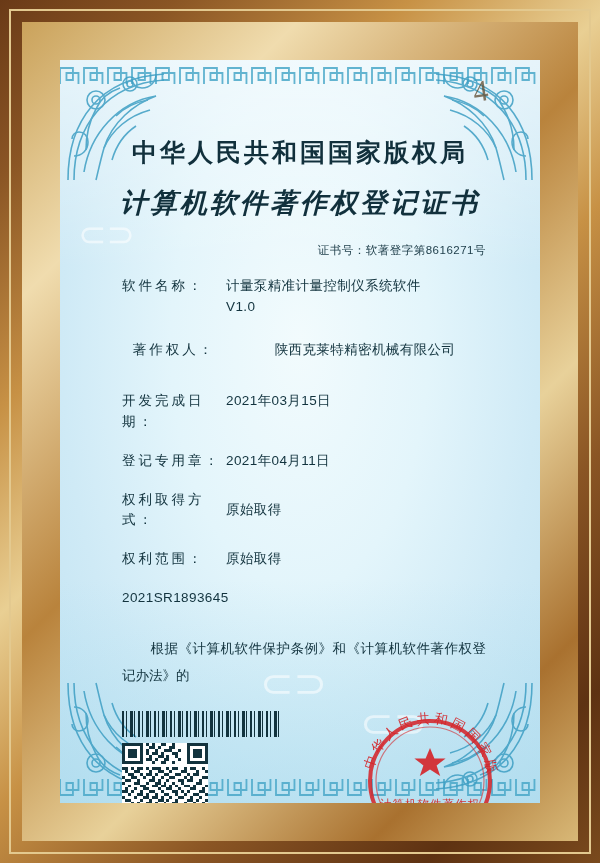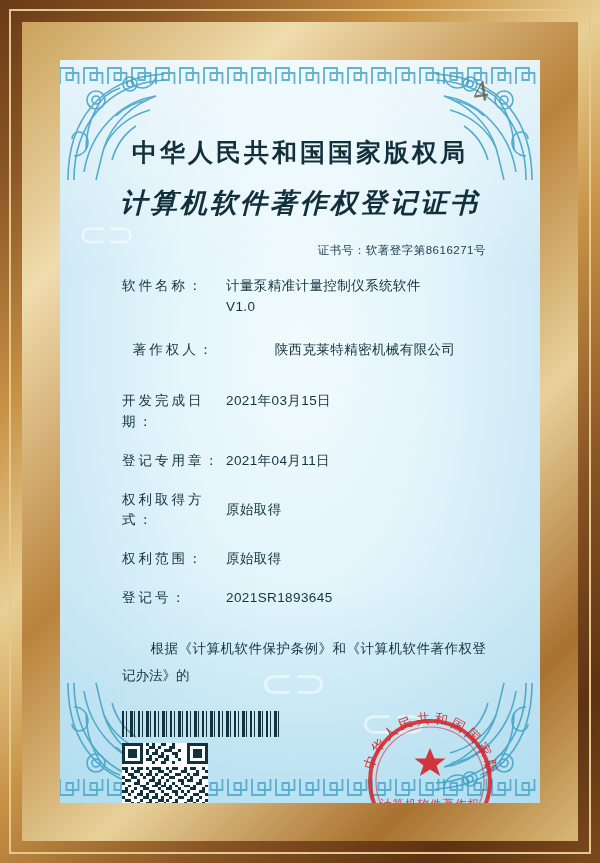--- a/index.html
+++ b/index.html
@@ -402,21 +402,20 @@
           </div>
           <div class="field-row" style="margin-top:18px;align-items:center;">
             <div class="field-label">权利取得方式：</div>
             <div class="field-value">原始取得</div>
           </div>
           <div class="field-row" style="margin-top:18px;">
             <div class="field-label">权利范围：</div>
             <div class="field-value">原始取得</div>
           </div>
           <div class="field-row" style="margin-top:18px;">
-            <div class="field-label">登记号：</div>
             <div class="field-value">2021SR1893645</div>
           </div>
         </div>
 
         <div class="statement">
           <span class="indent"></span><span>根据《计算机软件保护条例》和《计算机软件著作权登记办法》的</span><br>
         </div>
       </div>
 
       <div class="bottom">

